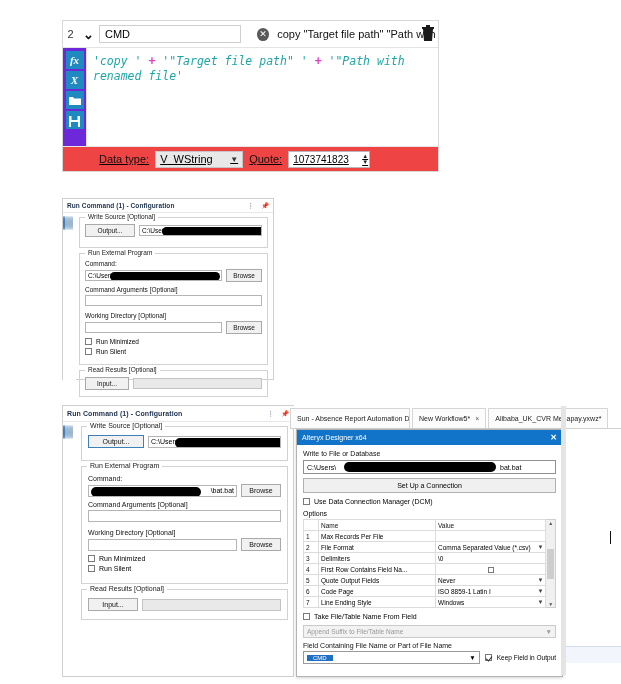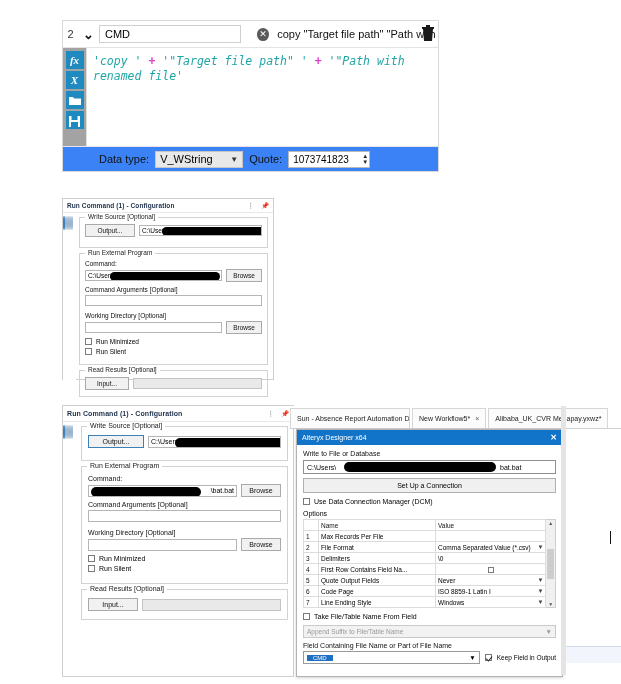--- a/index.html
+++ b/index.html
@@ -38,40 +38,40 @@
   }
   #formula-topbar .preview{
     margin-left:8px;font-size:11px;color:#111;white-space:nowrap;overflow:hidden;
     width:170px;
   }
   #formula-topbar .trash{
     position:absolute;right:3px;top:4px;width:14px;height:17px;cursor:pointer;
   }
   #formula-body{display:flex;height:98px;background:#fff;}
   #formula-iconstrip{
-    width:24px;background:#a3a3a3;border-right:1px solid #e0e0e0;
+    width:24px;background:#6d28d9;border-right:1px solid #e0e0e0;
     padding-top:2px;box-sizing:border-box;
   }
   .fbtn{
     width:18px;height:18px;margin:1px auto 2px auto;background:#1f8ac0;
     color:#fff;font-size:11px;line-height:18px;text-align:center;cursor:pointer;
     font-family:"Liberation Serif",serif;font-style:italic;font-weight:bold;
     display:block;
   }
   .fbtn.shape{font-style:normal;}
   #formula-text{
     flex:1;padding:6px 8px 0 6px;
     font-family:"DejaVu Sans Mono",monospace;
     font-style:italic;font-size:11.5px;line-height:15px;color:#1fa5a5;
     white-space:normal;
   }
   #formula-text .op{color:#e040c8;font-weight:bold;}
   #formula-footer{
-    height:24px;border-top:1px solid #e6e6e6;background:#3b82f6;
-    display:flex;align-items:center;padding-left:36px;gap:6px;
+    height:24px;border-top:1px solid #e6e6e6;background:#ef4444;
+    display:flex;align-items:center;padding-left:36px;gap:6px;text-decoration:underline;
   }
   .lbl{font-size:11px;color:#111;}
   .sel{
     width:88px;height:17px;background:#e8e8e8;border:1px solid #c6c6c6;
     display:flex;align-items:center;padding:0 4px;box-sizing:border-box;
     font-size:11px;justify-content:space-between;cursor:pointer;
   }
   .sel .car{font-size:8px;color:#333;}
   .numbox{
     width:82px;height:17px;border:1px solid #b9b9b9;background:#fff;

